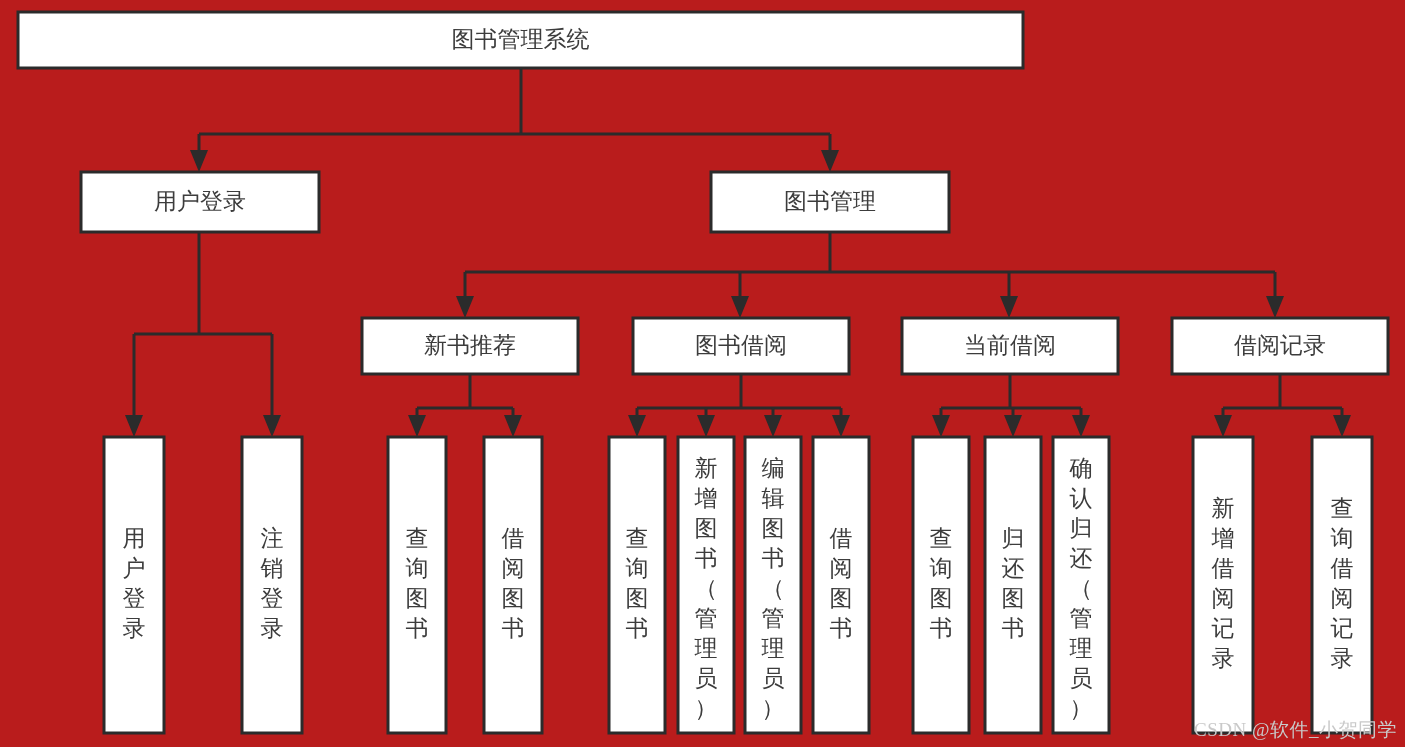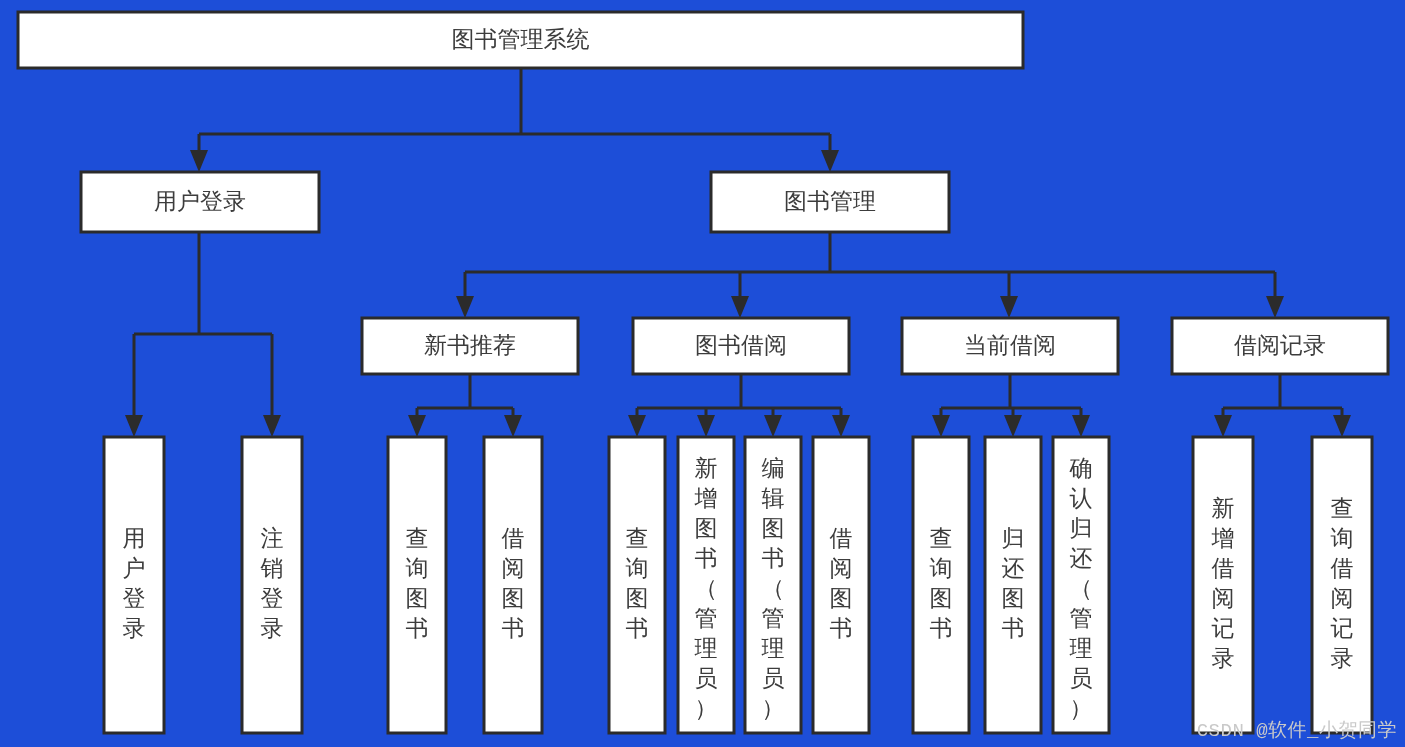--- a/index.html
+++ b/index.html
@@ -8,21 +8,21 @@
     padding: 0;
     background: #ffffff;
   }
   body {
     font-family: "Liberation Sans", "DejaVu Sans", sans-serif;
   }
   #diagram-root {
     position: relative;
     width: 1405px;
     height: 747px;
-    background: #1d4ed8;
+    background: #b91c1c;
     overflow: hidden;
   }
   svg.diagram-canvas {
     position: absolute;
     left: 0;
     top: 0;
     width: 1405px;
     height: 747px;
     display: block;
   }
@@ -59,21 +59,21 @@
     font-size: 23px;
     fill: #3c3c3c;
     text-anchor: middle;
     dominant-baseline: middle;
     white-space: pre;
   }
   .watermark-text {
     position: absolute;
     right: 8px;
     bottom: 4px;
-    font-family: Liberation Mono, monospace;
+    font-family: Liberation Serif, serif;
     font-size: 19px;
     color: #c9c9c9;
     letter-spacing: 0.5px;
     user-select: none;
     white-space: nowrap;
   }
 </style>
 </head>
 <body>
 

